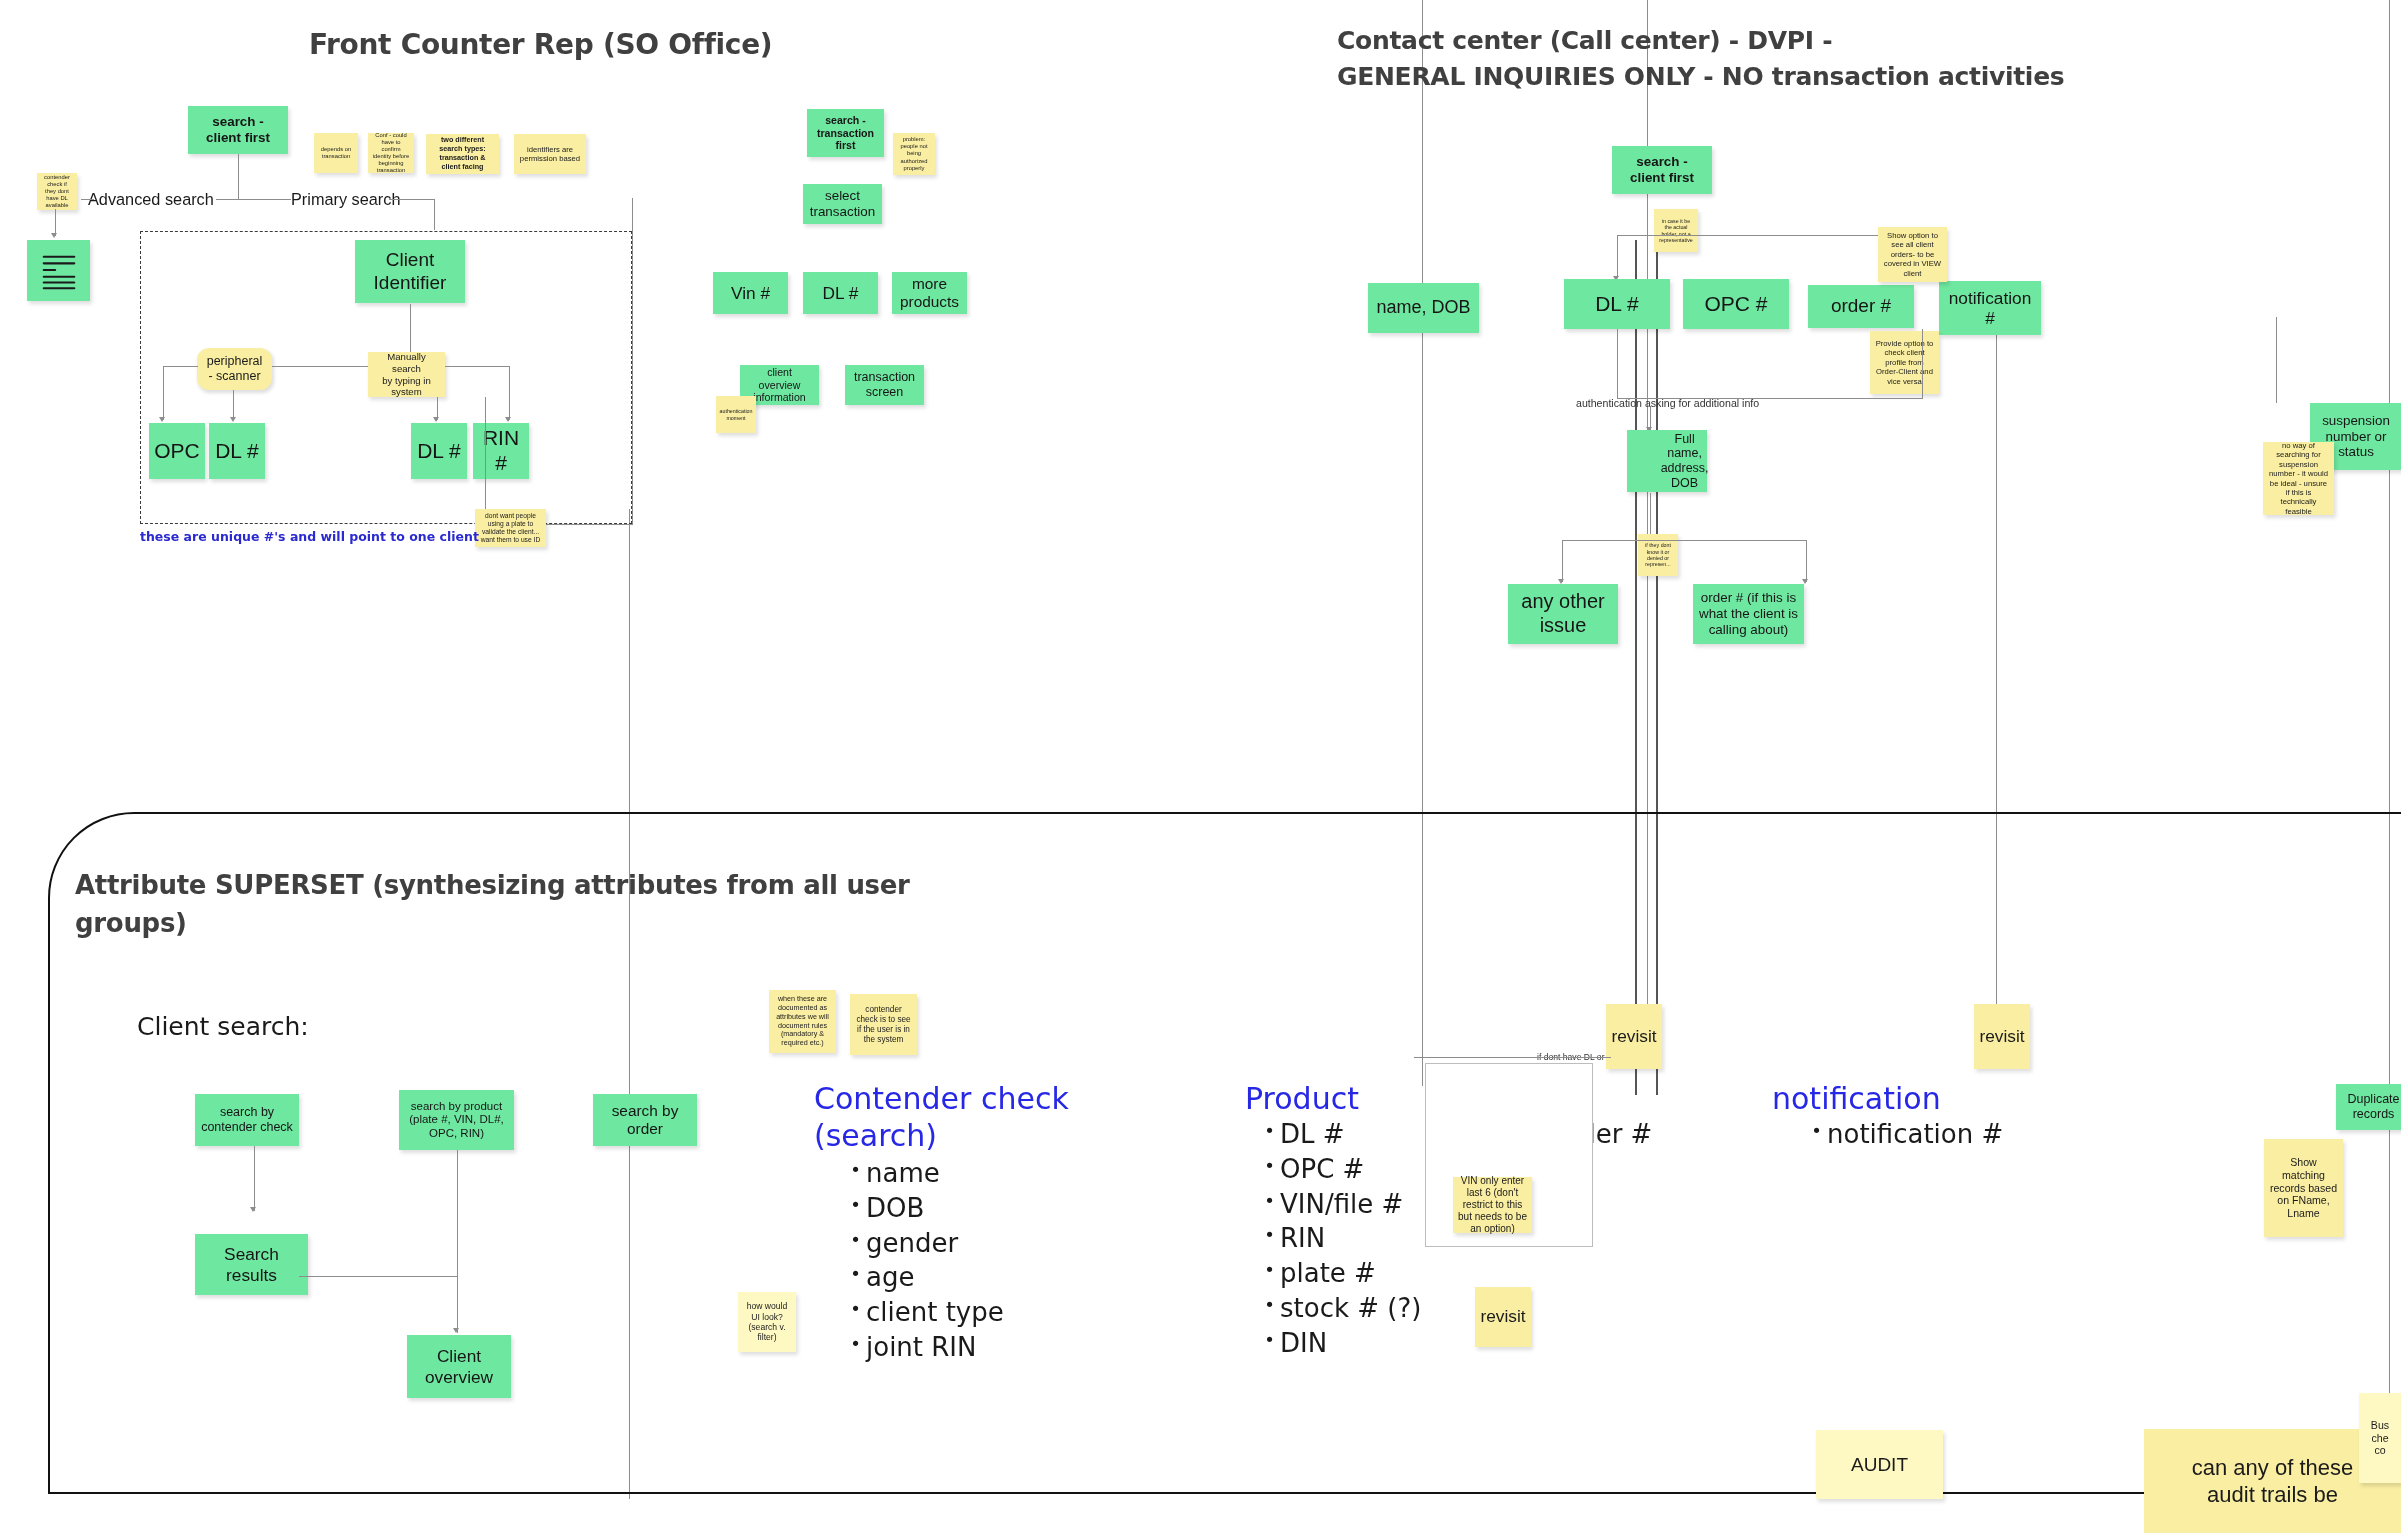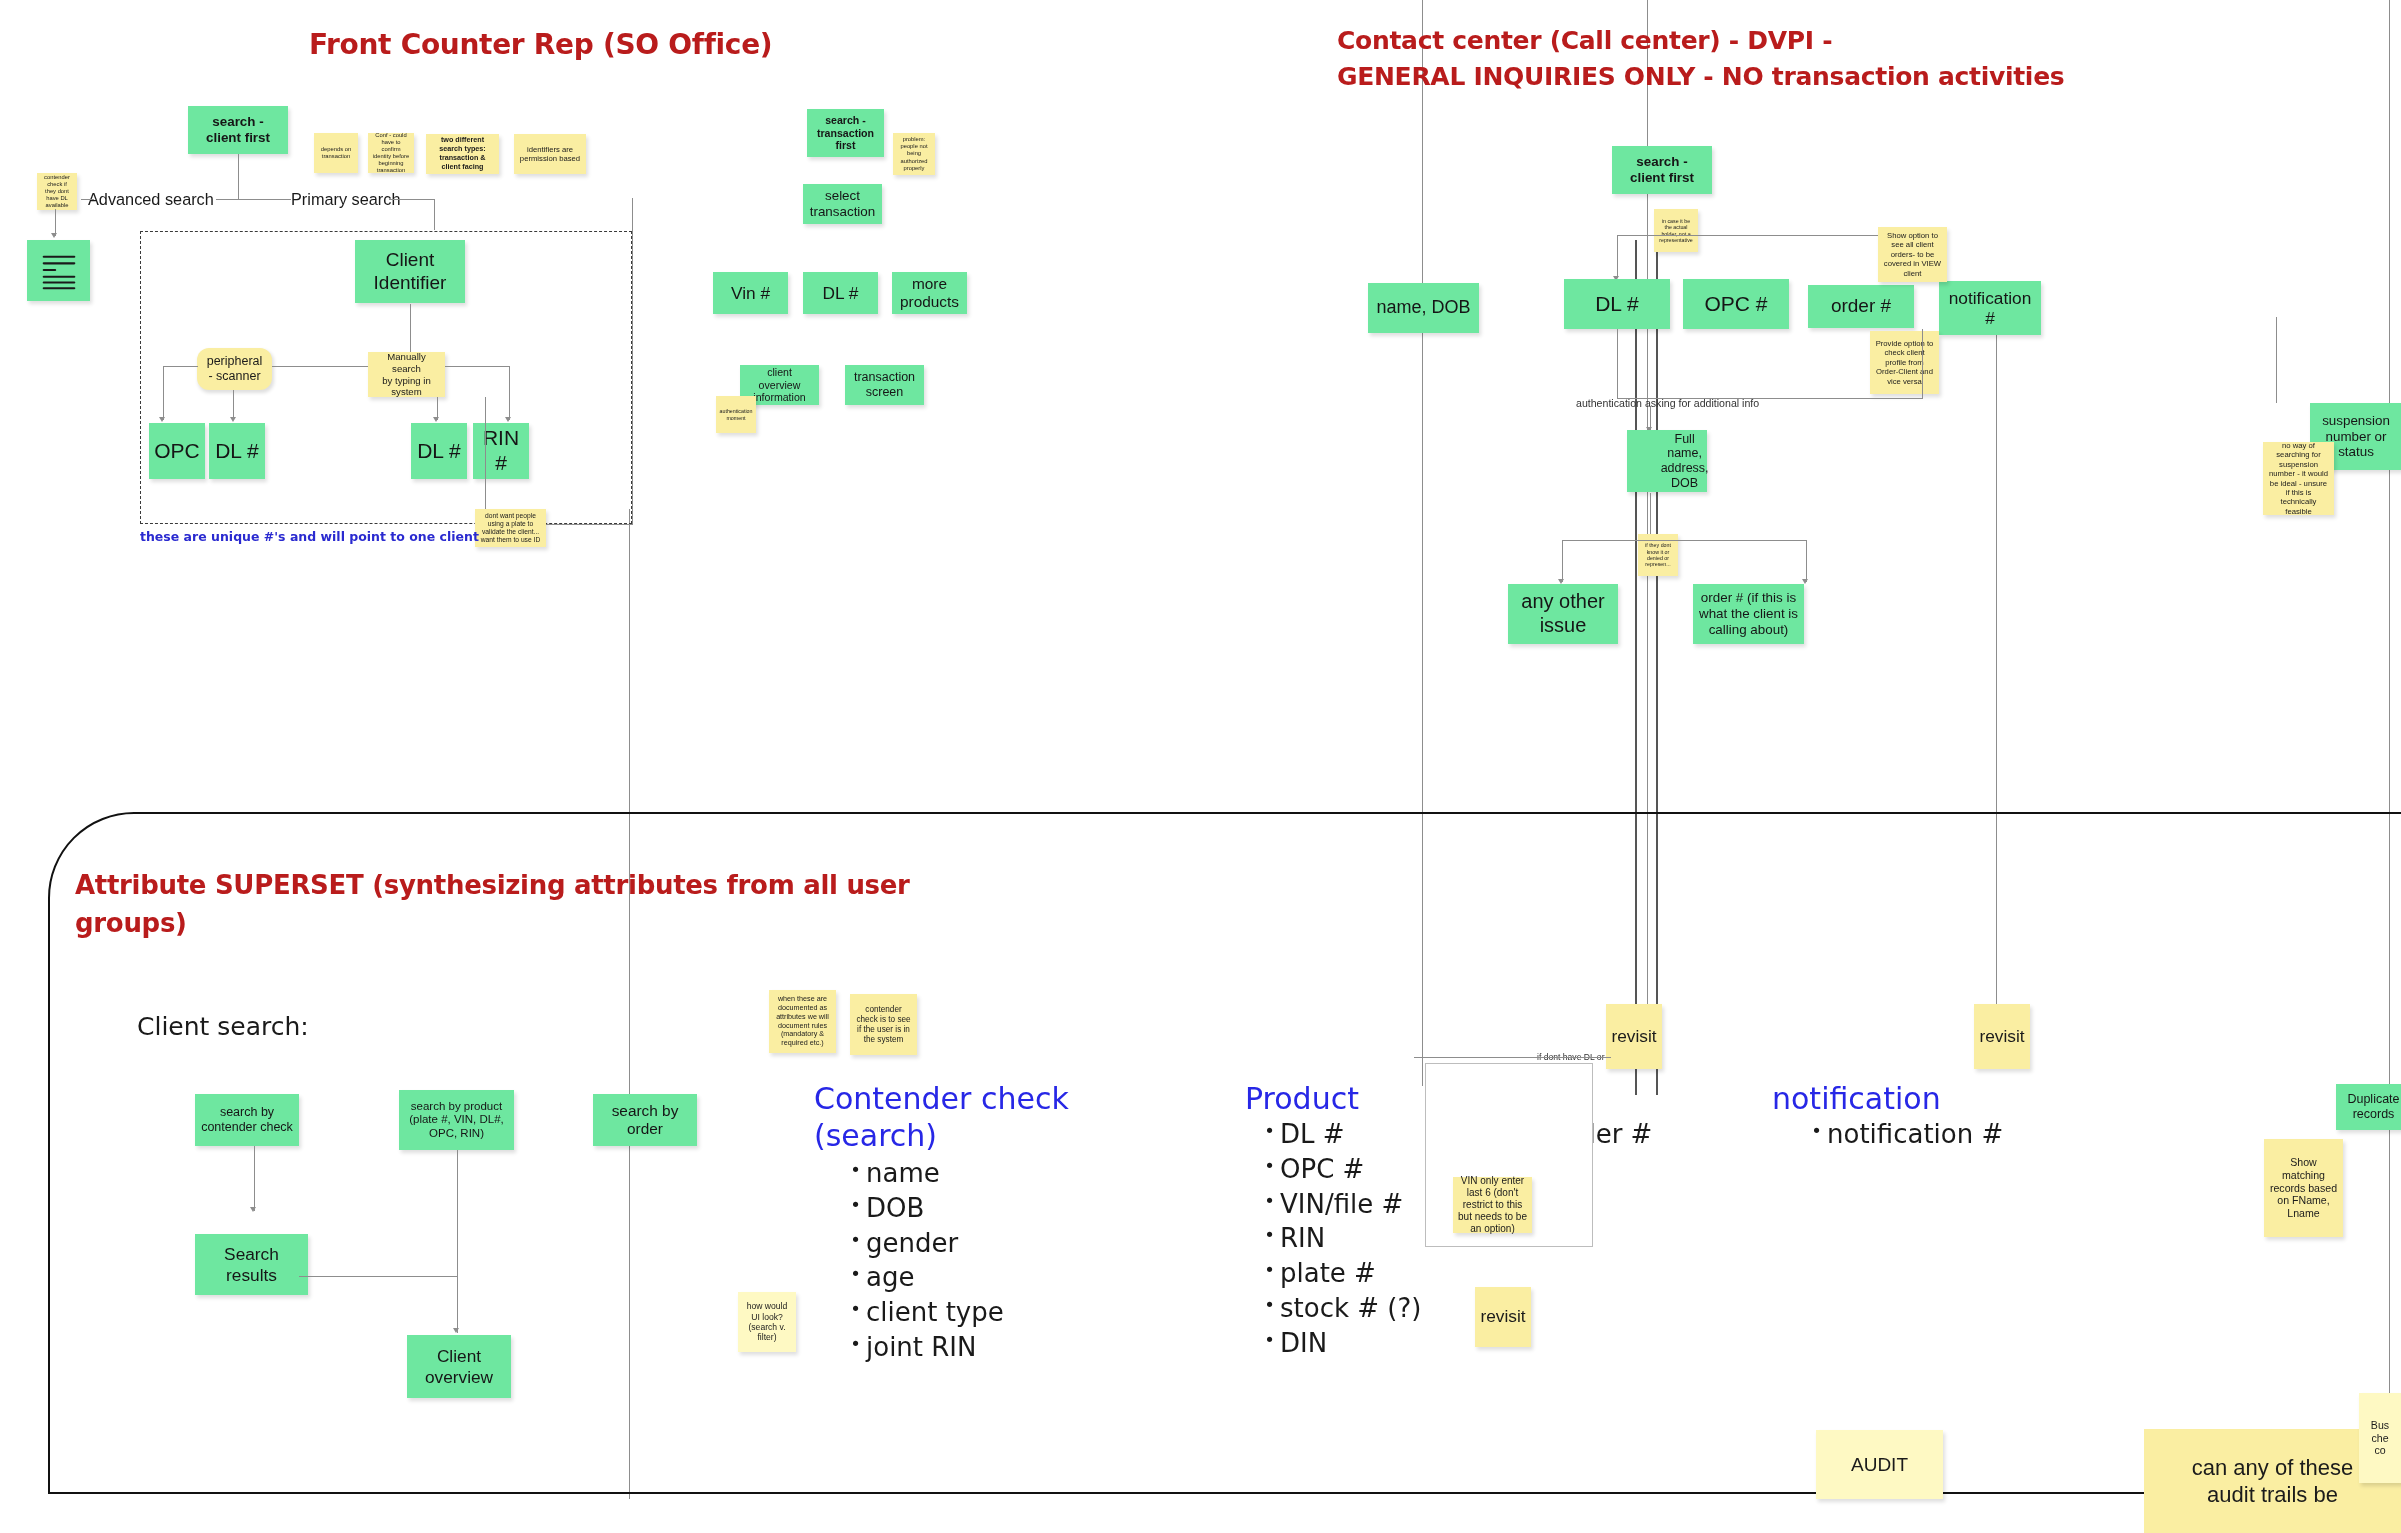--- a/index.html
+++ b/index.html
@@ -34,21 +34,21 @@
   .txt{position:absolute;white-space:pre;}
   .hline{position:absolute;background:#8d8d8d;height:1px;}
   .vline{position:absolute;background:#8d8d8d;width:1px;}
   .vline.dark{background:#555;width:1.9px;}
   .arrowhead{position:absolute;width:0;height:0;
      border-left:3.8px solid transparent;border-right:3.8px solid transparent;
      border-top:5.8px solid #8d8d8d;}
   .dashbox{position:absolute;border:1.9px dashed #3a3a3a;box-sizing:border-box;}
 
   .heading{
-    position:absolute;font-weight:bold;color:#b91c1c;
+    position:absolute;font-weight:bold;color:#404040;
     font-family:"DejaVu Sans", sans-serif;
     letter-spacing:-0.3px;line-height:1.25;white-space:pre;
   }
   .bluehead{
     position:absolute;color:#2727e6;
     font-family:"DejaVu Sans", sans-serif;
     font-size:30px;line-height:1.22;white-space:pre;
   }
   .bullets{position:absolute;font-family:"DejaVu Sans", sans-serif;font-size:26px;color:#1a1a1a;}
   .bullets div{display:flex;align-items:flex-start;margin-bottom:4.8px;}

